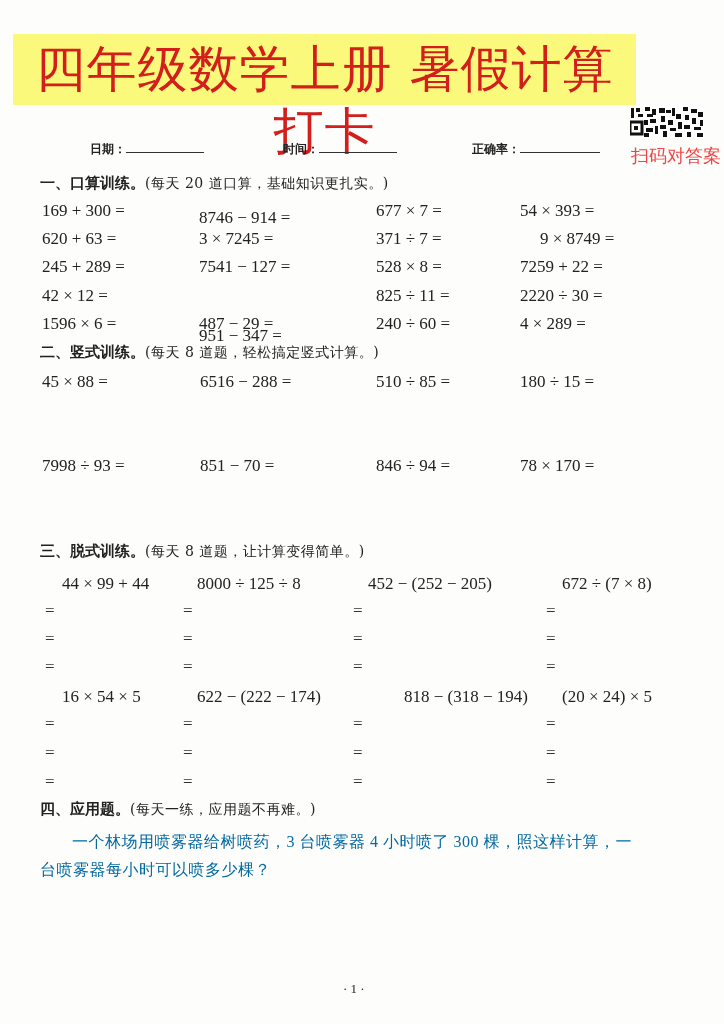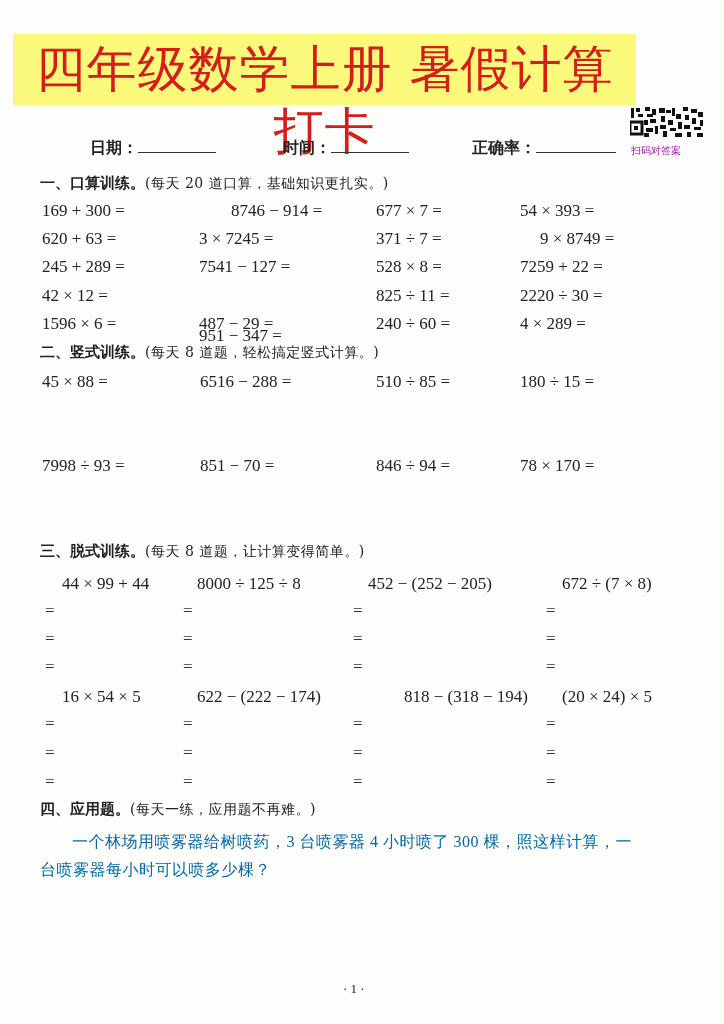--- a/index.html
+++ b/index.html
@@ -16,23 +16,23 @@
   }
   .banner-title {
     position:absolute; left:0; right:0; top:4px; text-align:center;
     font-family: "DejaVu Sans", "Liberation Sans", sans-serif;
     font-size:50px; line-height:62px; color:#d21f1b; letter-spacing:1px;
   }
   .qr {
     position:absolute; left:630px; top:106px; width:74px; height:32px;
   }
   .qr-caption {
-    font-family:"DejaVu Sans","Liberation Sans",sans-serif; font-size:10px; color:#a21caf;
+    font-family:"DejaVu Sans","Liberation Sans",sans-serif; font-size:18px; color:#ef4444;
   }
-  .hdr-label { font-family:"DejaVu Sans","Liberation Sans",sans-serif; font-size:16px; font-weight:bold; color:#222; }
+  .hdr-label { font-family:"DejaVu Sans","Liberation Sans",sans-serif; font-size:12px; font-weight:bold; color:#222; }
   .blank { display:inline-block; border-bottom:1px solid #333; height:1px; vertical-align:baseline; }
   .sec-title { font-size:15px; color:#222; }
   .sec-title b { font-family:"DejaVu Sans","Liberation Sans",sans-serif; font-weight:bold; }
   .sec-title span.note { font-family:"DejaVu Serif","Liberation Serif",serif; font-size:14px; letter-spacing:0.5px; }
   .expr { font-family:"Liberation Serif","DejaVu Serif",serif; font-size:17px; color:#222; }
   .eq { font-family:"Liberation Serif","DejaVu Serif",serif; font-size:17px; color:#333; }
   .problem { font-family:"Liberation Serif","DejaVu Serif",serif; font-size:16px; color:#0369a1; letter-spacing:0.5px; }
   .pagenum { font-family:"Liberation Serif","DejaVu Serif",serif; font-size:13px; color:#222; }
 </style>
 </head>
@@ -93,21 +93,21 @@
 </div>
 <div class="abs" style="left:472px; top:138px;">
   <span class="hdr-label">正确率：</span><span class="blank" style="width:80px;"></span>
 </div>
 
 <div class="abs sec-title" style="left:40px; top:174px;">
   <b>一、口算训练。</b><span class="note">(每天 20 道口算，基础知识更扎实。)</span>
 </div>
 
 <div class="abs expr" style="left:42px; top:201px;">169 + 300 =</div>
-<div class="abs expr" style="left:199px; top:201px;margin-left:32px;">8746 − 914 =</div>
+<div class="abs expr" style="left:199px; top:208px;">8746 − 914 =</div>
 <div class="abs expr" style="left:376px; top:201px;">677 × 7 =</div>
 <div class="abs expr" style="left:520px; top:201px;">54 × 393 =</div>
 
 <div class="abs expr" style="left:42px; top:229px;">620 + 63 =</div>
 <div class="abs expr" style="left:199px; top:229px;">3 × 7245 =</div>
 <div class="abs expr" style="left:376px; top:229px;">371 ÷ 7 =</div>
 <div class="abs expr" style="left:540px; top:229px;">9 × 8749 =</div>
 
 <div class="abs expr" style="left:42px; top:257px;">245 + 289 =</div>
 <div class="abs expr" style="left:199px; top:257px;">7541 − 127 =</div>

